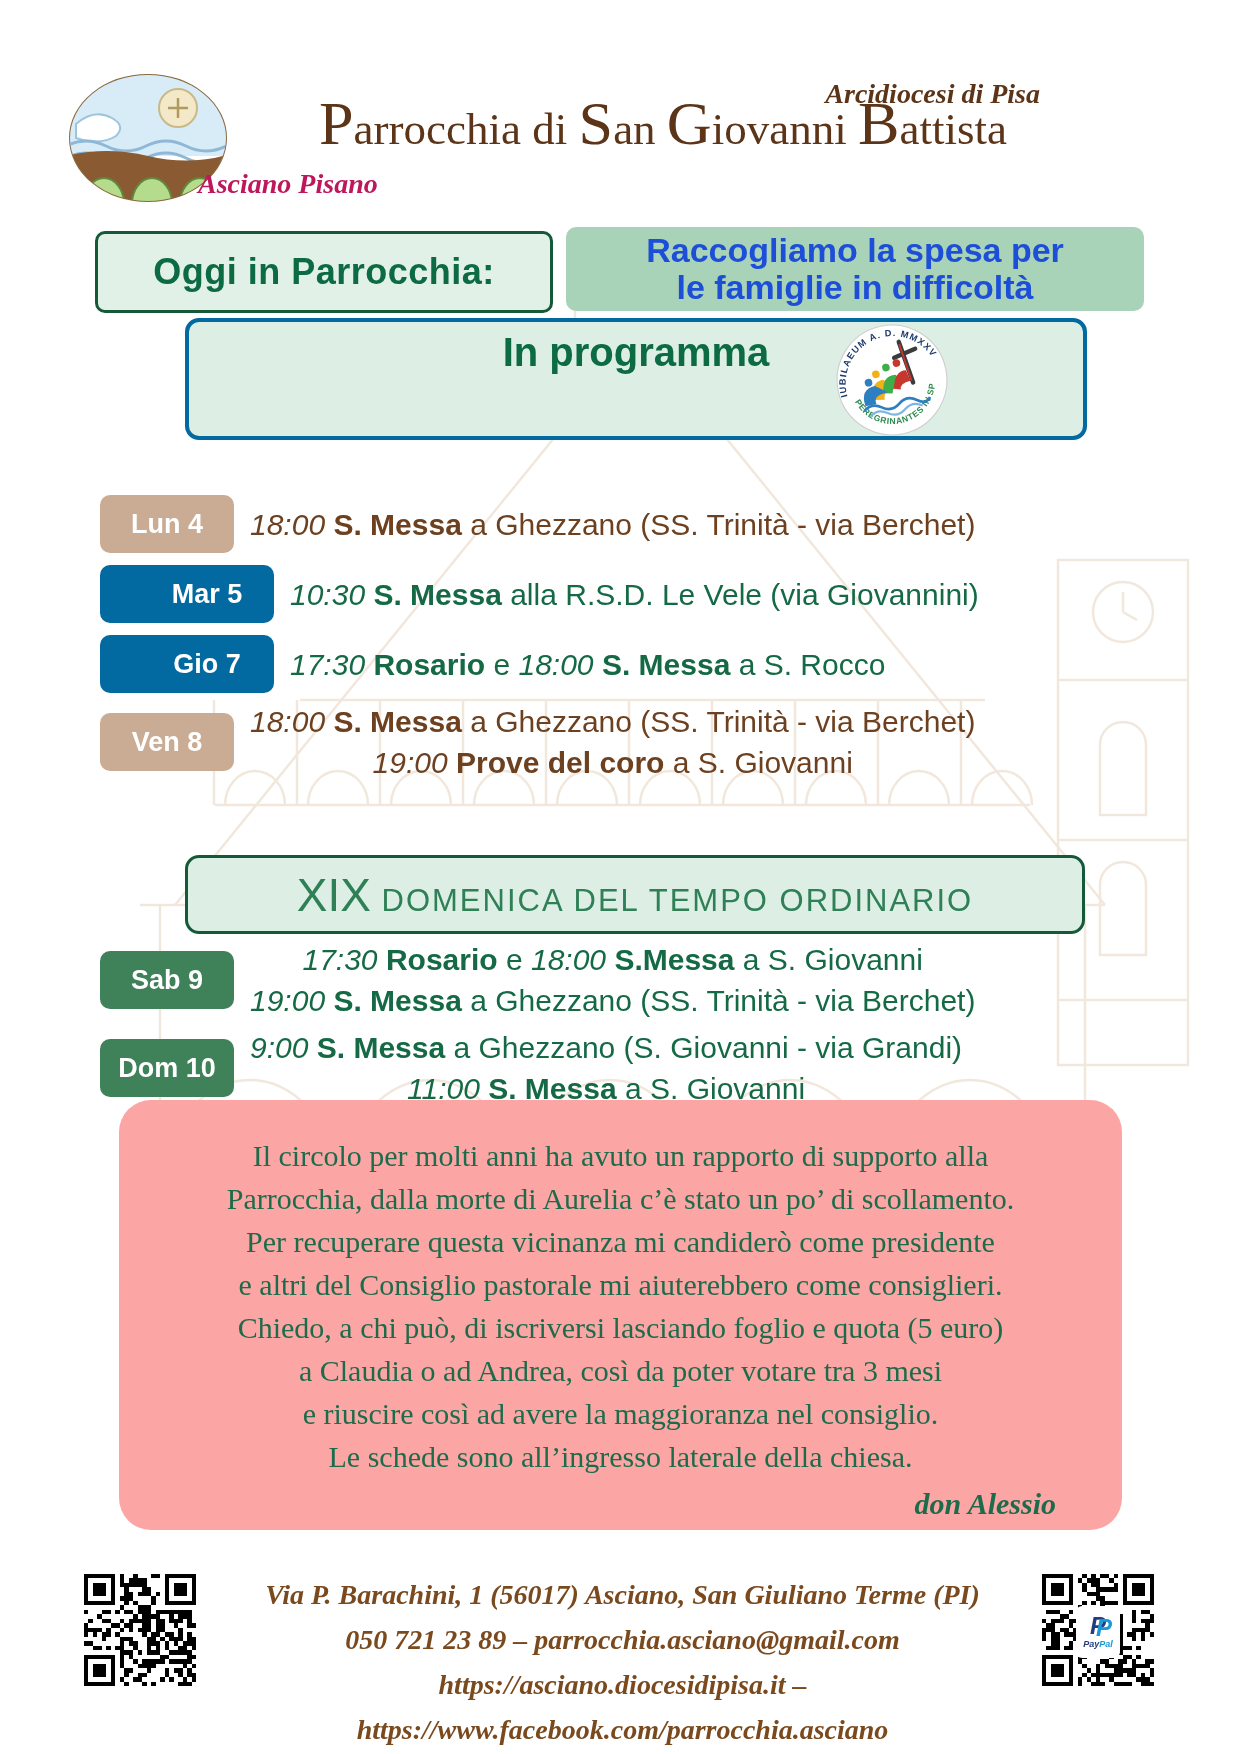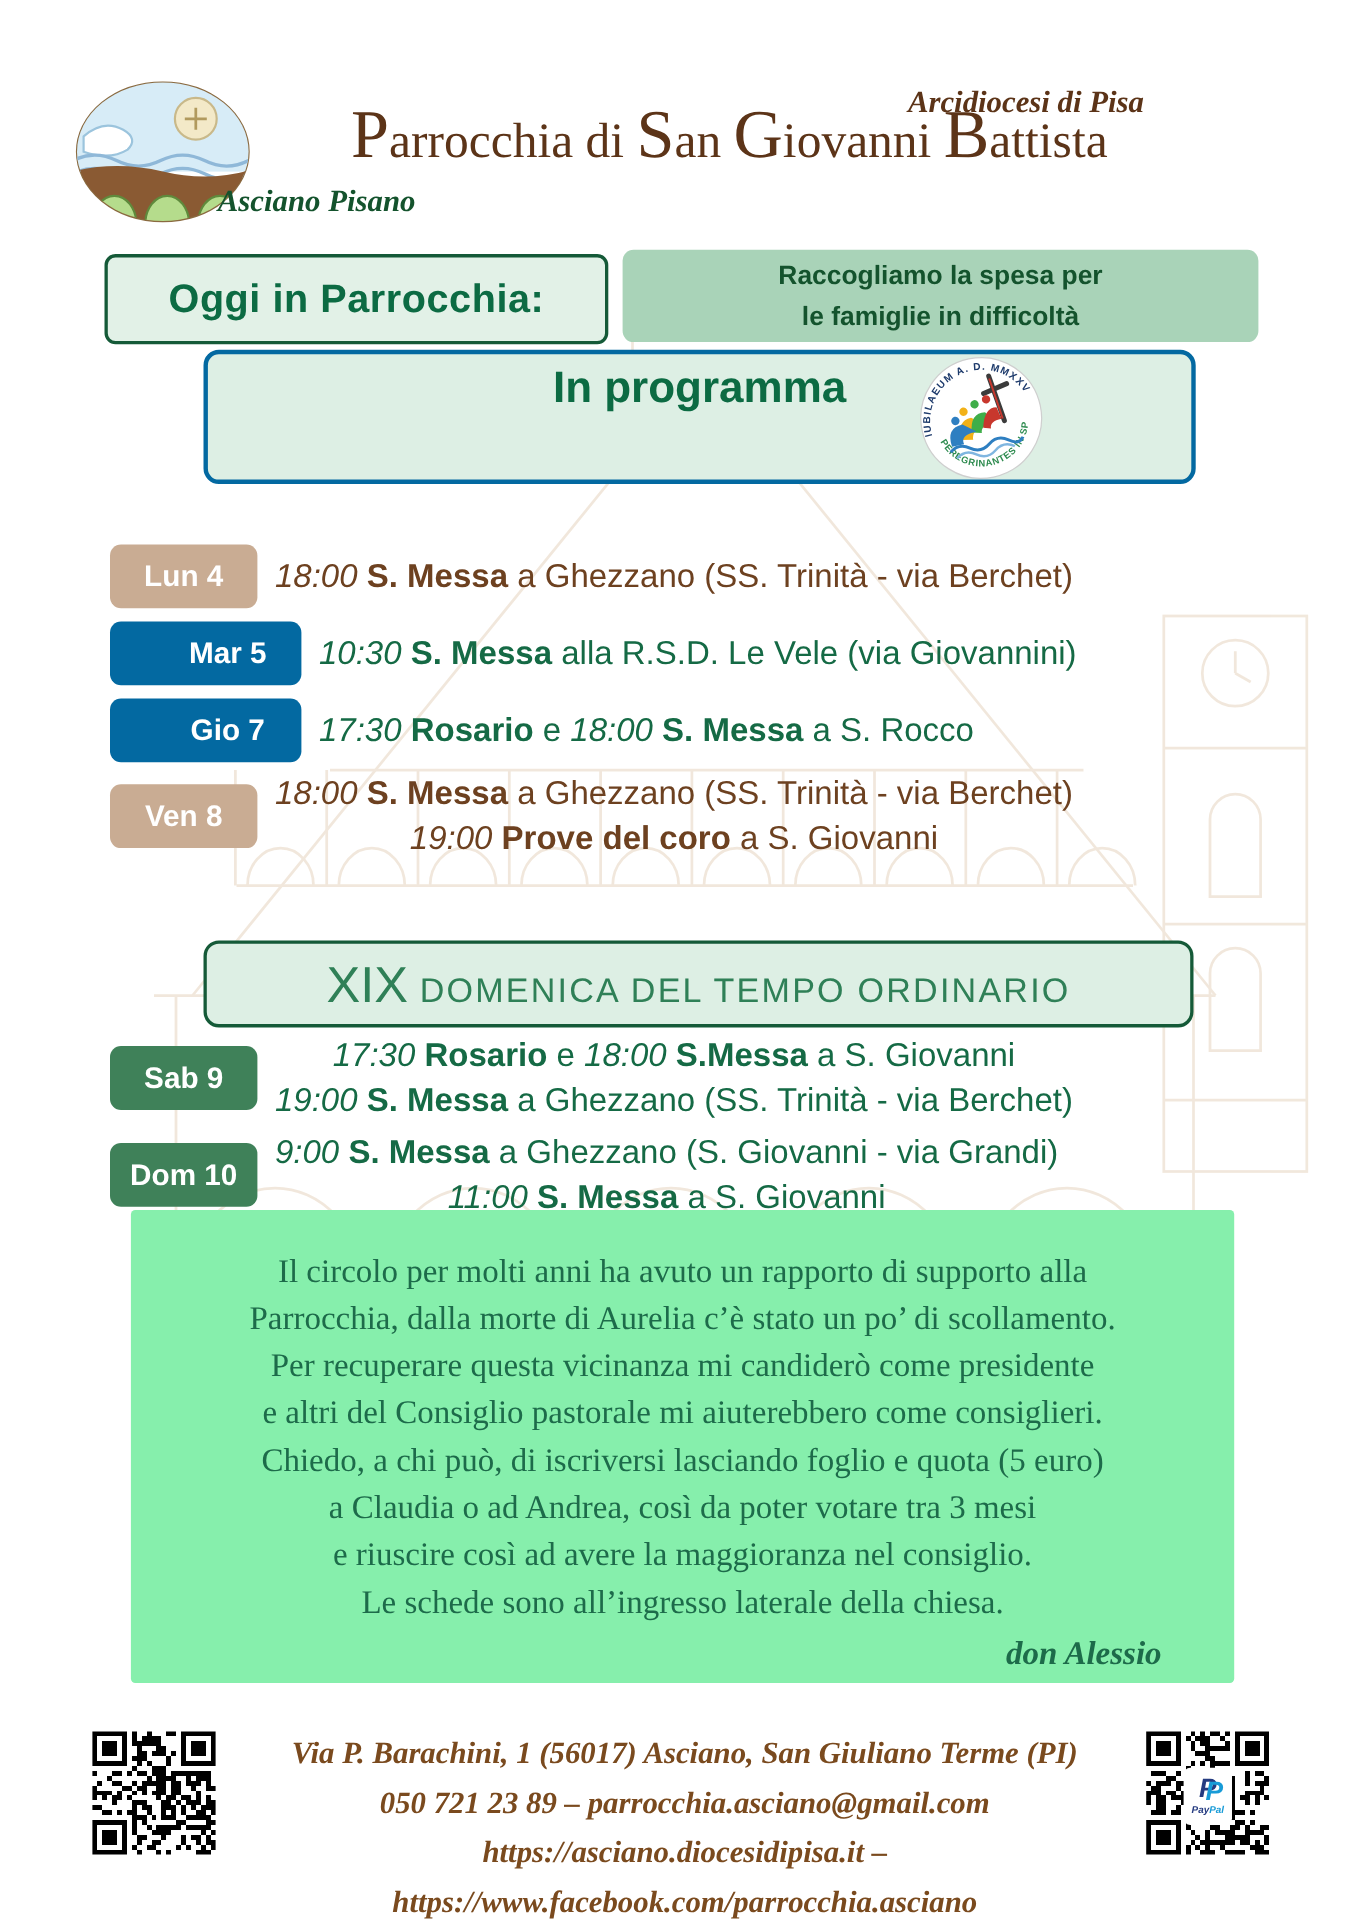--- a/index.html
+++ b/index.html
@@ -9,28 +9,28 @@
   
   #bg-sketch{position:absolute;inset:0;z-index:0;opacity:.55;}
   
   .diocese{left:400px;top:78px;width:640px;text-align:right;
            font-family:"Liberation Serif",serif;font-style:italic;font-weight:bold;
            font-size:28px;color:#5c3418;}
   .title{left:213px;top:92px;width:900px;font-family:"Liberation Serif",serif;
          font-size:45px;color:#5c3418;white-space:nowrap;text-align:center;}
   .title .bigcap{font-size:1.38em;line-height:1;}
   .subtitle{left:198px;top:168px;font-family:"Liberation Serif",serif;font-style:italic;
-            font-weight:bold;font-size:28px;color:#14532d;}
+            font-weight:bold;font-size:28px;color:#be185d;}
   
   .today-box{left:95px;top:231px;width:452px;height:76px;background:#e2f1e7;
              border:3px solid #155a38;border-radius:10px;display:flex;align-items:center;justify-content:center;}
   .today-box span{font-size:36px;font-weight:bold;color:#0c6b43;letter-spacing:.5px;}
   .ann-box{left:566px;top:227px;width:578px;height:84px;background:#a9d3b8;border-radius:10px;
            display:flex;flex-direction:column;align-items:center;justify-content:center;line-height:37px;}
-  .ann-box span{font-size:24px;font-weight:bold;color:#14532d;}
+  .ann-box span{font-size:34px;font-weight:bold;color:#1d4ed8;}
   .prog-box{left:185px;top:318px;width:894px;height:114px;background:#ddefe4;
             border:4px solid #0369a1;border-radius:14px;text-align:center;}
   .prog-title{margin-top:8px;font-size:40px;font-weight:bold;color:#0c6b43;}
   .prog-sub{margin-top:2px;font-size:29px;letter-spacing:3px;color:#2f8057;}
   .prog-sub .big{font-size:40px;letter-spacing:1px;}
   
   .jubilee{left:836px;top:324px;width:112px;height:112px;transform:rotate(-12deg);}
   
   .sched{left:100px;top:489px;width:1060px;display:flex;flex-direction:column;}
   .sched-row{display:flex;align-items:center;gap:16px;text-align:center;}
@@ -44,21 +44,21 @@
   .c-brown{color:#6d4120;}
   .c-green{color:#156a45;}
   .seg-time{font-style:italic;}
   .seg-bold{font-weight:bold;}
   .xix-box{left:185px;top:855px;width:894px;height:73px;background:#ddefe4;
            border:3px solid #155a38;border-radius:14px;display:flex;align-items:center;justify-content:center;}
   .xix-box .txt{color:#2f8057;font-size:31px;letter-spacing:2px;}
   .xix-box .big{font-size:46px;letter-spacing:0;}
   .wkend{left:100px;top:936px;width:1060px;display:flex;flex-direction:column;}
   
-  .letter{left:119px;top:1100px;width:1003px;height:430px;background:#86efac;border-radius:4px;
+  .letter{left:119px;top:1100px;width:1003px;height:430px;background:#fca5a5;border-radius:32px;
           box-sizing:border-box;padding-top:34px;text-align:center;}
   .letter p{margin:0;font-family:"Liberation Serif",serif;font-size:30px;line-height:43px;color:#1d6b4a;}
   .letter .sign{margin-top:4px;text-align:right;padding-right:66px;font-style:italic;font-weight:bold;}
   
   .footer-text{left:205px;top:1572px;width:835px;text-align:center;
                font-family:"Liberation Serif",serif;font-style:italic;font-weight:bold;
                font-size:28px;line-height:45px;color:#7a4a1e;}
   .qr{width:112px;height:112px;background:#fff;}
   .qr-left{left:84px;top:1574px;}
   .qr-right{left:1042px;top:1574px;}

